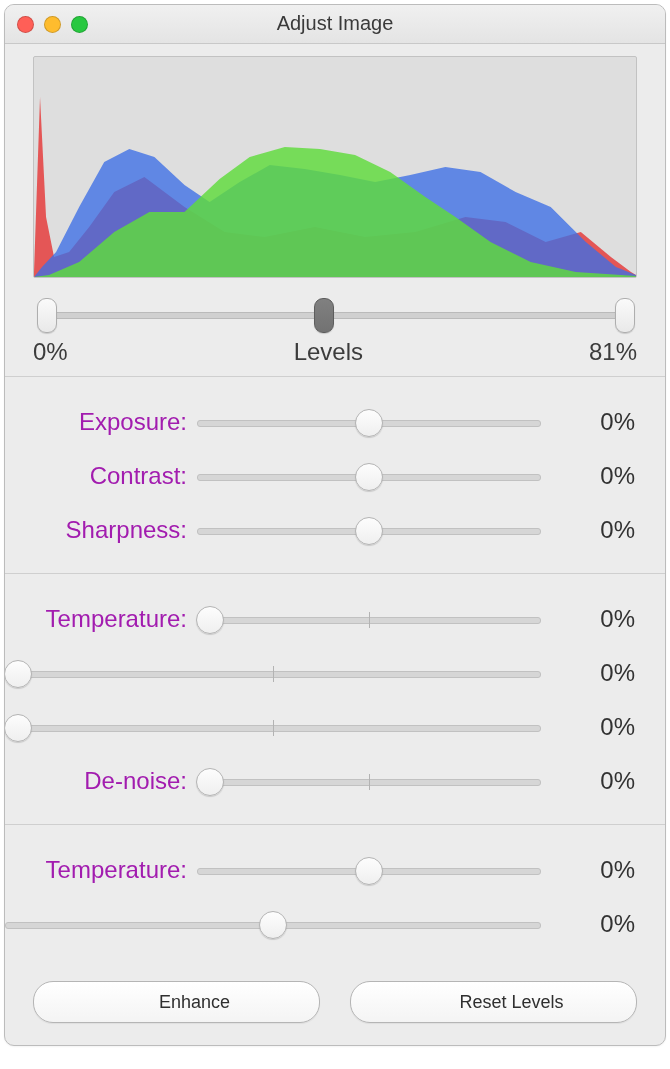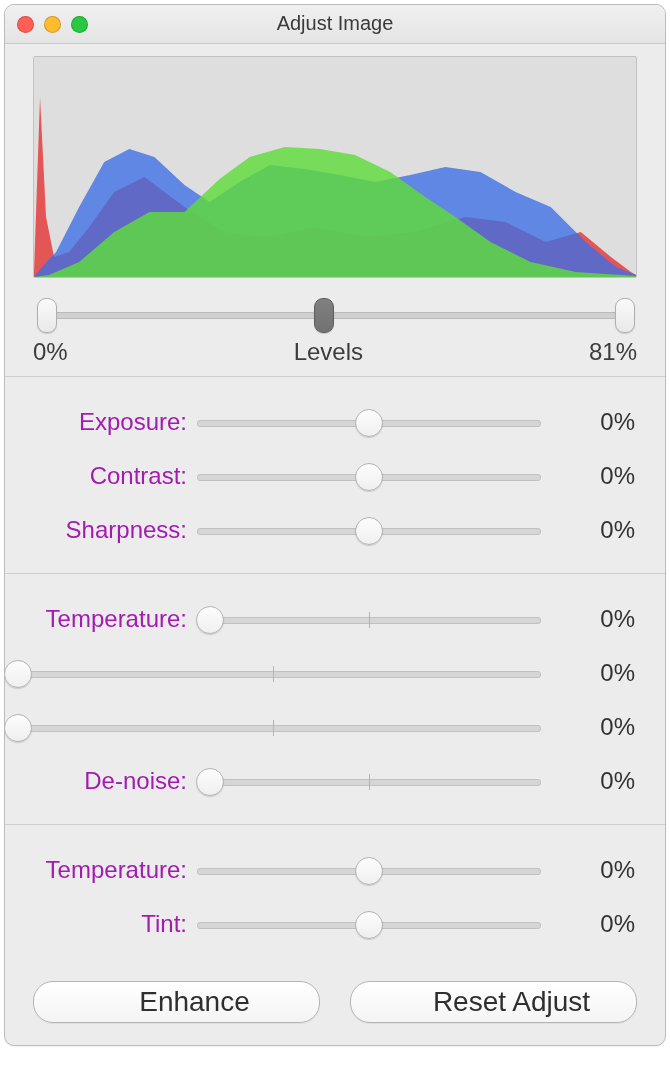--- a/index.html
+++ b/index.html
@@ -94,21 +94,21 @@
     transform:translateX(-50%);
   }
   .buttons{
     display:flex;gap:30px;padding:24px 28px 0 28px;
   }
   .btn{
     flex:1 1 0; height:40px;
     border:1px solid #b5b5b5;border-radius:20px;
     background:linear-gradient(#ffffff,#f4f4f4);
     box-shadow:0 1px 1px rgba(0,0,0,.06);
-    font-size:28px;color:#2f2f2f;
+    font-size:18px;color:#2f2f2f;
     display:flex;align-items:center;justify-content:center;
     cursor:default;
     padding-left:36px;
   }
 </style>
 </head>
 <body>
 
 <div class="window">
 
@@ -215,29 +215,28 @@
         <div class="group">
           <div class="row">
             <div class="lbl">Temperature:</div>
             <div class="slider">
               <div class="track"></div>
               <div class="thumb" style="left: 50%;"></div>
             </div>
             <div class="val">0%</div>
           </div>
           <div class="row">
-            <div class="lbl">Tint:</div>
             <div class="slider">
               <div class="track"></div>
               <div class="thumb" style="left: 50%;"></div>
             </div>
             <div class="val">0%</div>
           </div>
         </div>
       </div>
 
     <div class="buttons">
       <div class="btn">Enhance</div>
-      <div class="btn">Reset Adjust</div>
+      <div class="btn">Reset Levels</div>
     </div>
 
   </div>
 </div>
 
 </body></html>

